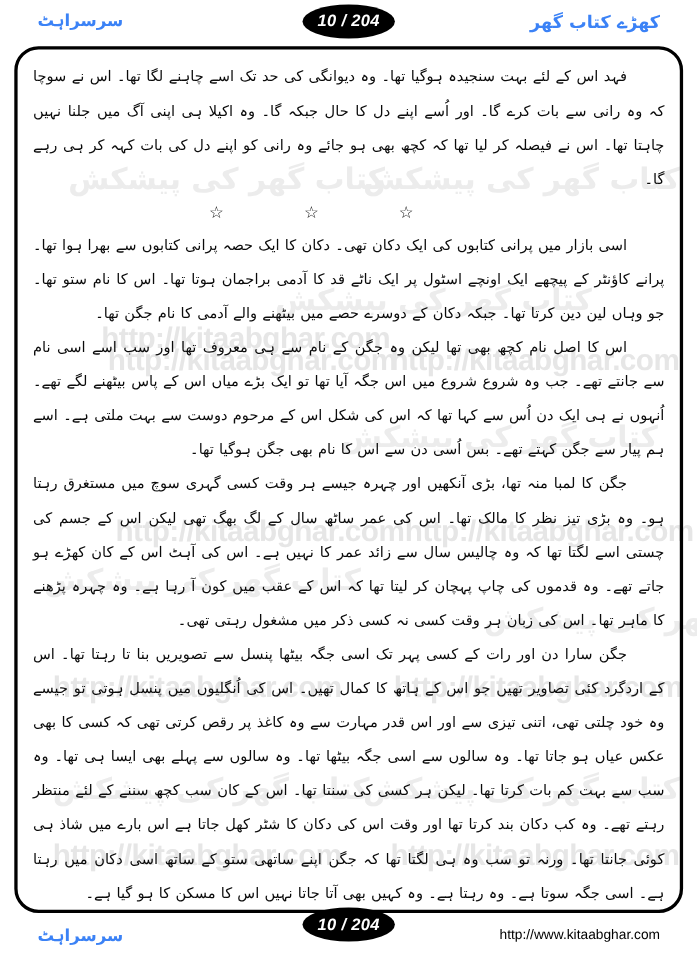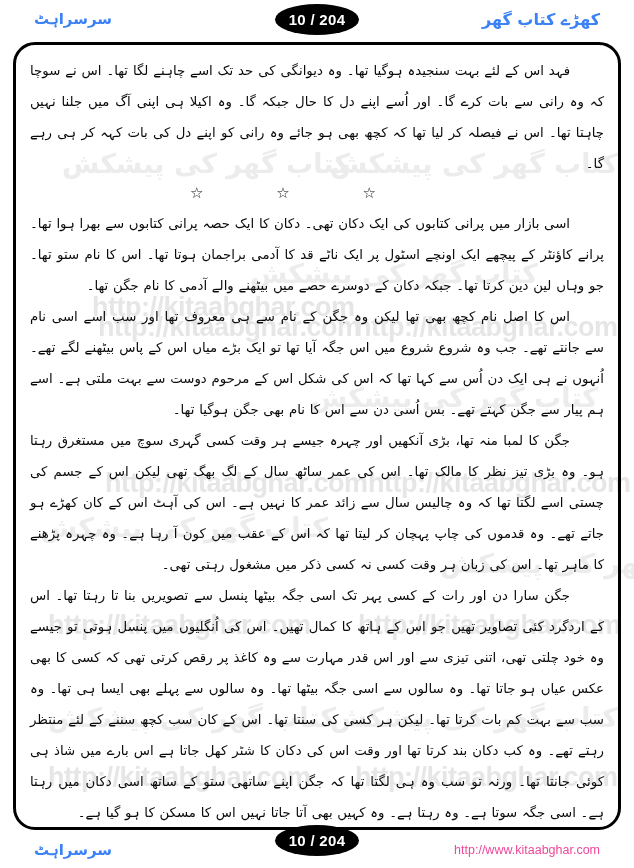--- a/index.html
+++ b/index.html
@@ -63,20 +63,21 @@
     color: #ffffff;
     font-family: "Liberation Sans", sans-serif;
     font-size: 15px;
     font-weight: bold;
     display: flex;
     align-items: center;
     justify-content: center;
     direction: ltr;
     letter-spacing: 0.3px;
     z-index: 7;
+    font-style: italic;
   }
   .page-badge-footer {
     top: auto;
     bottom: 12px;
   }
 
   
   .content-frame {
     position: absolute;
     left: 13px;
@@ -173,21 +174,21 @@
     display: flex;
     align-items: center;
     justify-content: space-between;
     padding: 0 34px;
     box-sizing: border-box;
     z-index: 6;
   }
   .footer-url {
     font-family: "Liberation Sans", sans-serif;
     font-size: 12.5px;
-    color: #ec4899;
+    color: #000000;
     direction: ltr;
     text-decoration: none;
   }
 </style>
 </head>
 <body>
 
 <div class="page">
 
   <div class="watermark-layer" id="watermark-layer">

